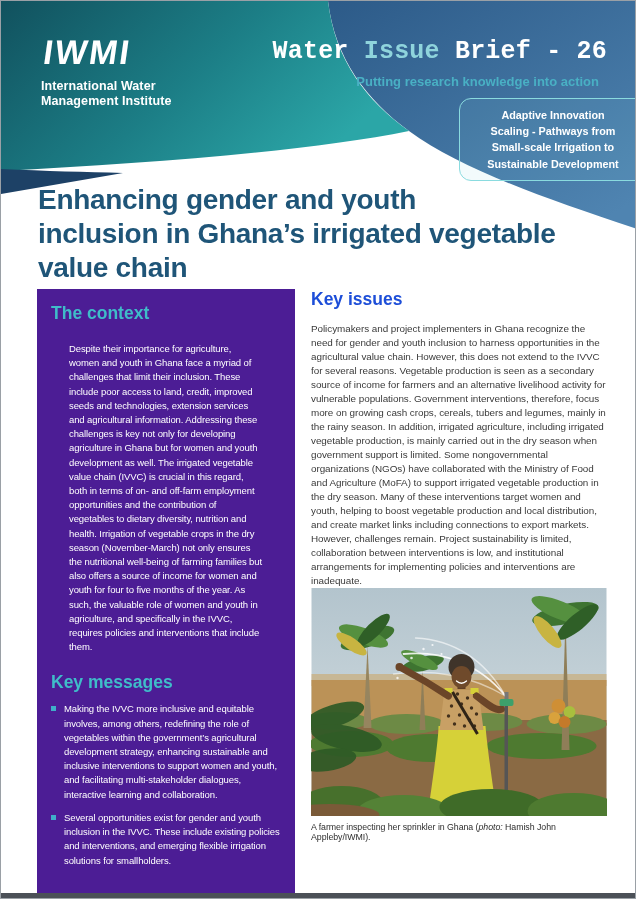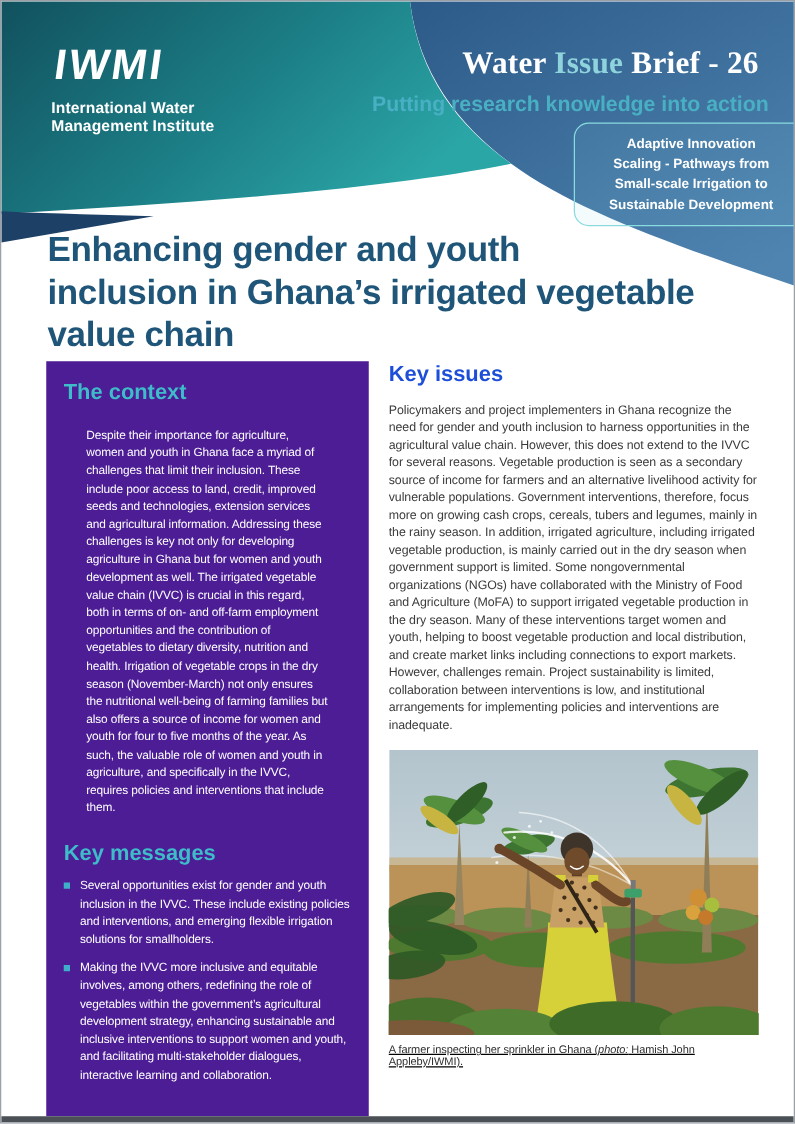--- a/index.html
+++ b/index.html
@@ -5,23 +5,23 @@
   html,body{margin:0;padding:0;background:#e8e8e8;}
   .page{position:relative;width:636px;height:899px;background:#ffffff;border:1px solid #9aa0a6;
         box-sizing:border-box;overflow:hidden;font-family:"Liberation Sans",sans-serif;margin:0 auto;}
 
   
   .header-svg{position:absolute;top:0;left:0;display:block;}
   .logo{position:absolute;left:40px;top:32px;color:#fff;z-index:3;}
   .logo-word{font-size:34px;font-weight:800;letter-spacing:2px;transform:skewX(-8deg);transform-origin:left bottom;}
   .logo-sub{margin-top:7px;font-size:12.5px;font-weight:700;line-height:1.22;white-space:pre-line;letter-spacing:0.1px;}
   .series{position:absolute;right:28px;top:36px;text-align:right;color:#fff;z-index:3;
-          font-family:Liberation Serif, serif;font-weight:700;font-size:25px;letter-spacing:0.2px;}
+          font-family:Liberation Mono, monospace;font-weight:700;font-size:25px;letter-spacing:0.2px;}
   .series .hl{color:#8FD4DC;}
-  .tagline{position:absolute;right:20px;top:73px;text-align:right;color:#49B0C4;font-size:17px;font-weight:700;z-index:3;}
+  .tagline{position:absolute;right:36px;top:73px;text-align:right;color:#49B0C4;font-size:13px;font-weight:700;z-index:3;}
   .badge{position:absolute;left:458px;top:97px;width:188px;box-sizing:border-box;z-index:3;
          border:1.5px solid #8ADBDF;border-radius:12px;background:rgba(138,219,223,0.10);
          color:#fff;font-size:10.8px;font-weight:700;text-align:center;line-height:1.5;
          padding:8px 6px;white-space:pre-line;}
 
   
   .title{position:absolute;left:37px;top:182px;margin:0;width:540px;z-index:2;
          font-size:28px;line-height:34px;font-weight:700;color:#1F5578;
          letter-spacing:-0.3px;white-space:pre-line;}
 
@@ -32,21 +32,21 @@
   .context-box h2.km{margin-top:16px;}
   .context-box p{margin:18px;color:#fff;font-size:9.5px;line-height:14.2px;letter-spacing:-0.1px;}
   .km-list{list-style:none;margin:8px 0 0;padding:0;}
   .km-list li{display:flex;gap:8px;margin-bottom:9px;color:#fff;font-size:9.5px;line-height:14.2px;letter-spacing:-0.1px;}
   .sq{flex:0 0 auto;width:5px;height:5px;background:#3FAEC9;margin-top:4px;}
 
   
   .right-col{position:absolute;left:310px;top:288px;width:296px;}
   .right-col h2{margin:0 0 12px;font-size:17.5px;color:#1d4ed8;font-weight:700;}
   .right-col .body{margin:0;font-size:9.9px;line-height:14px;color:#3a3a3a;letter-spacing:-0.05px;}
-  figure{margin:12px 0 0;text-decoration:underline;}
+  figure{margin:0 0 0;}
   .photo-svg{display:block;}
   figcaption{margin-top:6px;font-size:8.8px;color:#2e2e2e;letter-spacing:-0.05px;}
   figcaption .it{font-style:italic;}
 
   
   .footer-bar{position:absolute;left:0;bottom:0;width:100%;height:5px;background:#4b5057;}
 </style>
 </head>
 <body>
 
@@ -89,25 +89,25 @@
 inclusion in Ghana’s irrigated vegetable
 value chain</h1>
 
   <aside class="context-box">
     <h2>The context</h2>
     <p>Despite their importance for agriculture, women and youth in Ghana face a myriad of challenges that limit their inclusion. These include poor access to land, credit, improved seeds and technologies, extension services and agricultural information. Addressing these challenges is key not only for developing agriculture in Ghana but for women and youth development as well. The irrigated vegetable value chain (IVVC) is crucial in this regard, both in terms of on- and off-farm employment opportunities and the contribution of vegetables to dietary diversity, nutrition and health. Irrigation of vegetable crops in the dry season (November-March) not only ensures the nutritional well-being of farming families but also offers a source of income for women and youth for four to five months of the year. As such, the valuable role of women and youth in agriculture, and specifically in the IVVC, requires policies and interventions that include them.</p>
     <h2 class="km">Key messages</h2>
     <ul class="km-list">
       <li>
         <span class="sq"></span>
-        <span>Several opportunities exist for gender and youth inclusion in the IVVC. These include existing policies and interventions, and emerging flexible irrigation solutions for smallholders.</span>
+        <span>Making the IVVC more inclusive and equitable involves, among others, redefining the role of vegetables within the government’s agricultural development strategy, enhancing sustainable and inclusive interventions to support women and youth, and facilitating multi-stakeholder dialogues, interactive learning and collaboration.</span>
       </li>
       <li>
         <span class="sq"></span>
-        <span>Making the IVVC more inclusive and equitable involves, among others, redefining the role of vegetables within the government’s agricultural development strategy, enhancing sustainable and inclusive interventions to support women and youth, and facilitating multi-stakeholder dialogues, interactive learning and collaboration.</span>
+        <span>Several opportunities exist for gender and youth inclusion in the IVVC. These include existing policies and interventions, and emerging flexible irrigation solutions for smallholders.</span>
       </li>
     </ul>
   </aside>
 
   <section class="right-col">
     <h2>Key issues</h2>
     <p class="body">Policymakers and project implementers in Ghana recognize the need for gender and youth inclusion to harness opportunities in the agricultural value chain. However, this does not extend to the IVVC for several reasons. Vegetable production is seen as a secondary source of income for farmers and an alternative livelihood activity for vulnerable populations. Government interventions, therefore, focus more on growing cash crops, cereals, tubers and legumes, mainly in the rainy season. In addition, irrigated agriculture, including irrigated vegetable production, is mainly carried out in the dry season when government support is limited. Some nongovernmental organizations (NGOs) have collaborated with the Ministry of Food and Agriculture (MoFA) to support irrigated vegetable production in the dry season. Many of these interventions target women and youth, helping to boost vegetable production and local distribution, and create market links including connections to export markets. However, challenges remain. Project sustainability is limited, collaboration between interventions is low, and institutional arrangements for implementing policies and interventions are inadequate.</p>
 
     <figure>
       <svg class="photo-svg" width="296" height="228" viewBox="0 0 295 228" aria-hidden="true">

